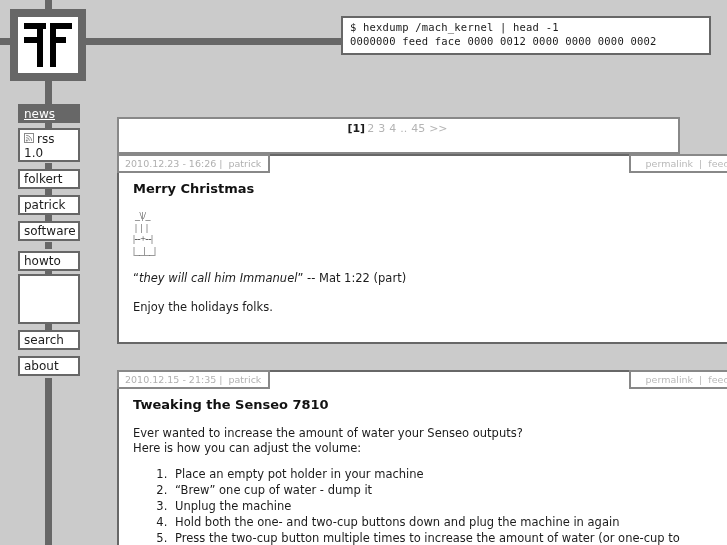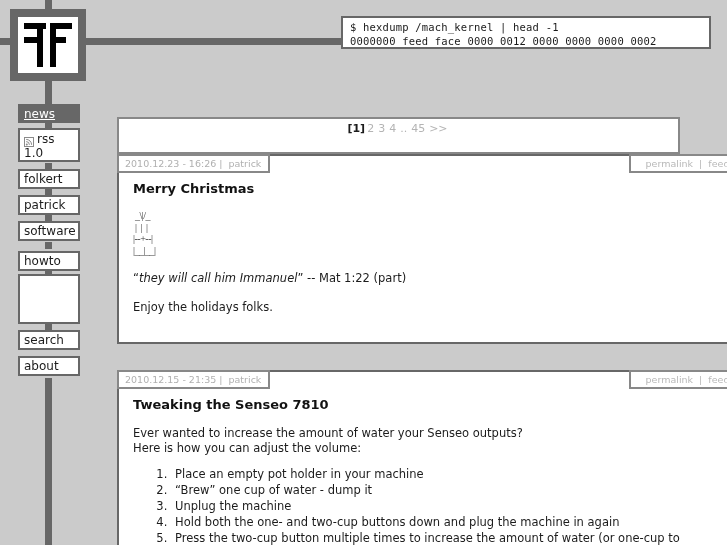--- a/index.html
+++ b/index.html
@@ -31,21 +31,21 @@
     width: 100%; height: 100%;
     background: #ffffff;
     position: relative;
     overflow: hidden;
   }
   .logo-svg { display: block; width: 100%; height: 100%; }
 
   
   .terminal {
     position: absolute; left: 341px; top: 16px;
-    width: 370px; height: 33px;
+    width: 370px; height: 39px;
     background: #ffffff;
     border: 2px solid #676767;
     box-sizing: border-box;
     padding: 2px 6px 0 7px;
     font-family: "DejaVu Sans Mono", "Liberation Mono", monospace;
     font-size: 10.5px;
     line-height: 14px;
     color: #1a1a1a;
     white-space: pre;
     letter-spacing: 0.2px;
@@ -63,21 +63,21 @@
     color: #1c1c1c;
     padding: 1px 4px;
     line-height: 15px;
   }
   .side-box.active {
     background: #676767;
     color: #ffffff;
     border-color: #676767;
   }
   .rss-box { line-height: 14px; padding-top: 2px; padding-bottom: 2px; }
-  .rss-line { display: flex; align-items: flex-end; gap: 3px; }
+  .rss-line { display: flex; align-items: flex-start; gap: 3px; }
   .rss-ico { display:inline-block; width: 10px; height: 10px; }
 
   
   .pager {
     position: absolute; left: 117px; top: 117px;
     width: 563px; height: 37px;
     background: #ffffff;
     border: 2px solid #888888;
     box-sizing: border-box;
     text-align: center;

